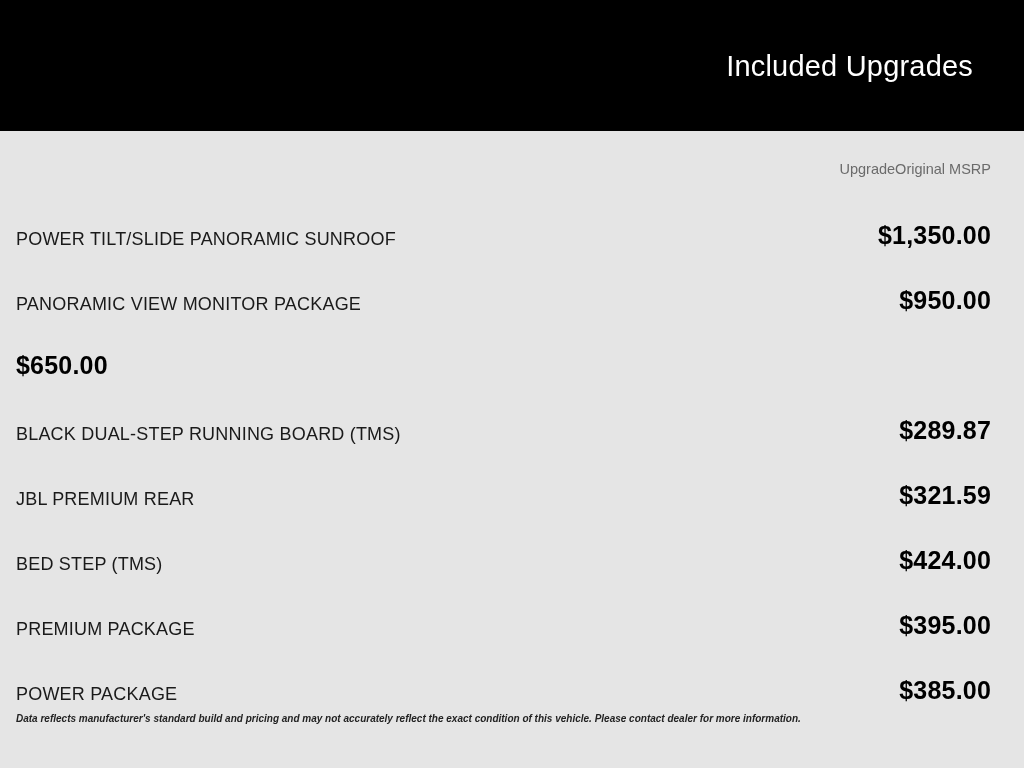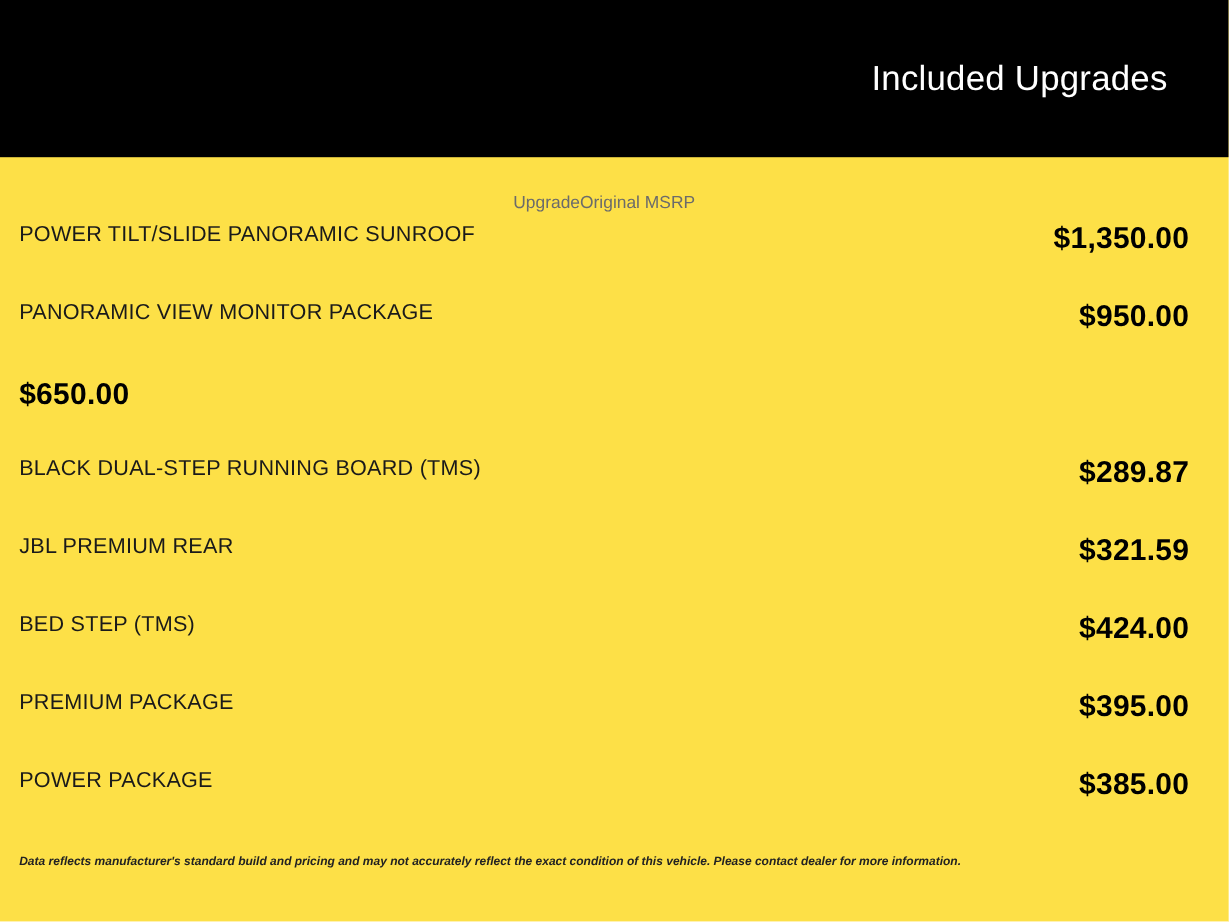--- a/index.html
+++ b/index.html
@@ -5,21 +5,21 @@
   html, body {
     margin: 0;
     padding: 0;
     background: #ffffff;
     font-family: "Liberation Sans", sans-serif;
   }
   .page {
     width: 1024px;
     height: 768px;
     position: relative;
-    background: #fde047;
+    background: #e5e5e5;
     overflow: hidden;
   }
   .header-band {
     height: 131px;
     background: #000000;
     position: relative;
   }
   .header-title {
     position: absolute;
     top: 50px;
@@ -28,39 +28,39 @@
     font-size: 29px;
     font-weight: 400;
     letter-spacing: 0.2px;
     white-space: nowrap;
   }
   .content {
     padding: 0 33px 0 16px;
   }
   .thead {
     display: flex;
-    justify-content: center;
+    justify-content: flex-end;
     align-items: flex-end;
     padding-top: 30px;
     height: 16px;
     line-height: 16px;
   }
   .thead span {
     font-size: 14.5px;
     color: #6b6b6b;
     font-weight: 400;
   }
   .rows {
     margin-top: 8px;
   }
   .row {
     height: 65px;
     display: flex;
     justify-content: space-between;
-    align-items: flex-start;
+    align-items: flex-end;
   }
   .row-name {
     font-size: 18px;
     color: #1a1a1a;
     letter-spacing: 0.2px;
   }
   .row-price {
     font-size: 25px;
     font-weight: 700;
     color: #000000;

